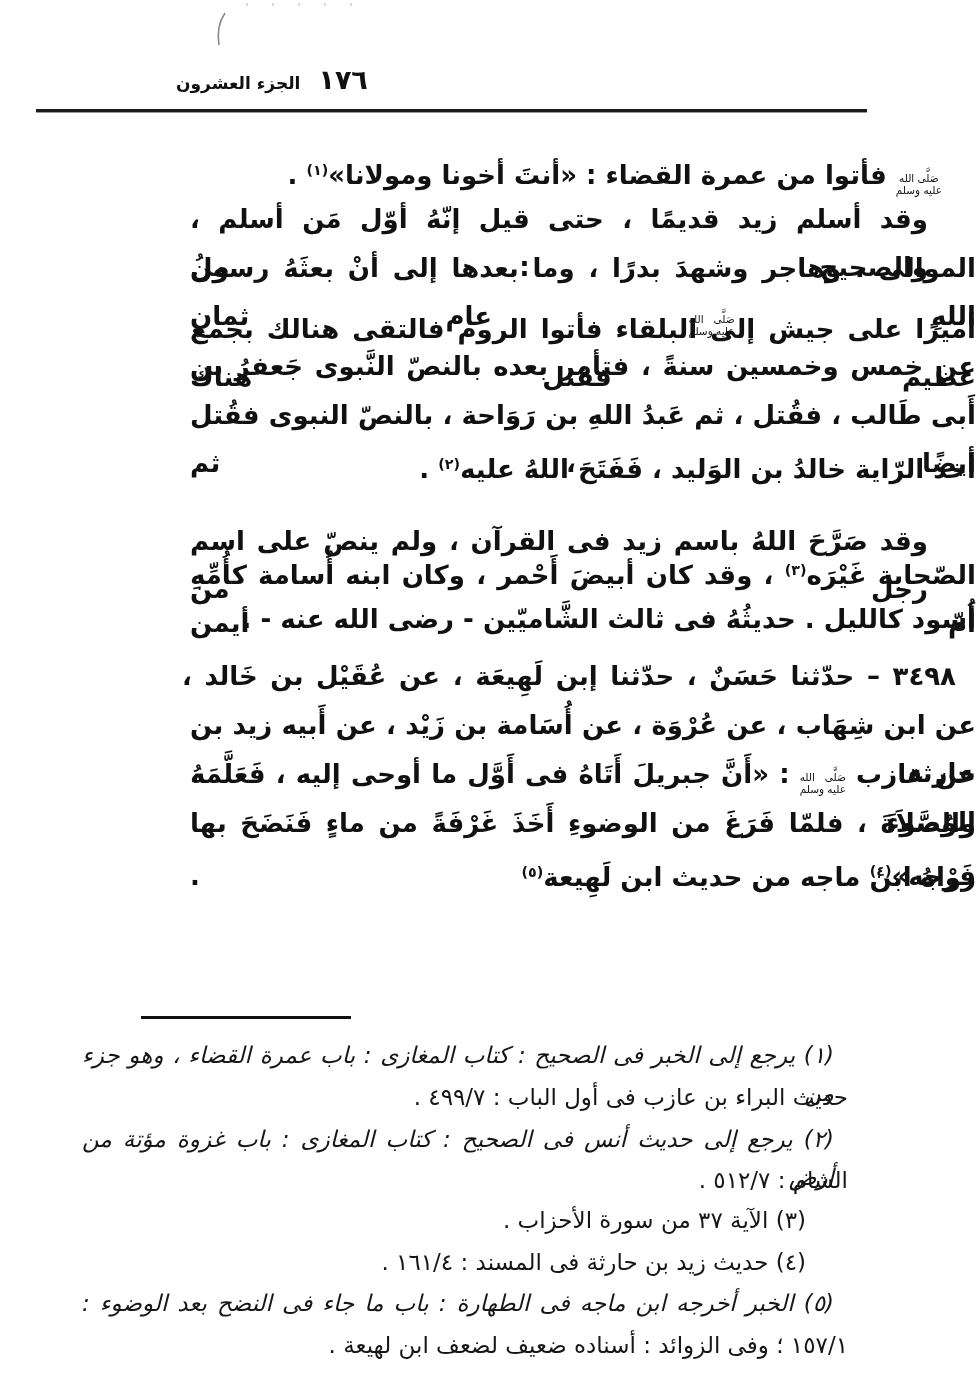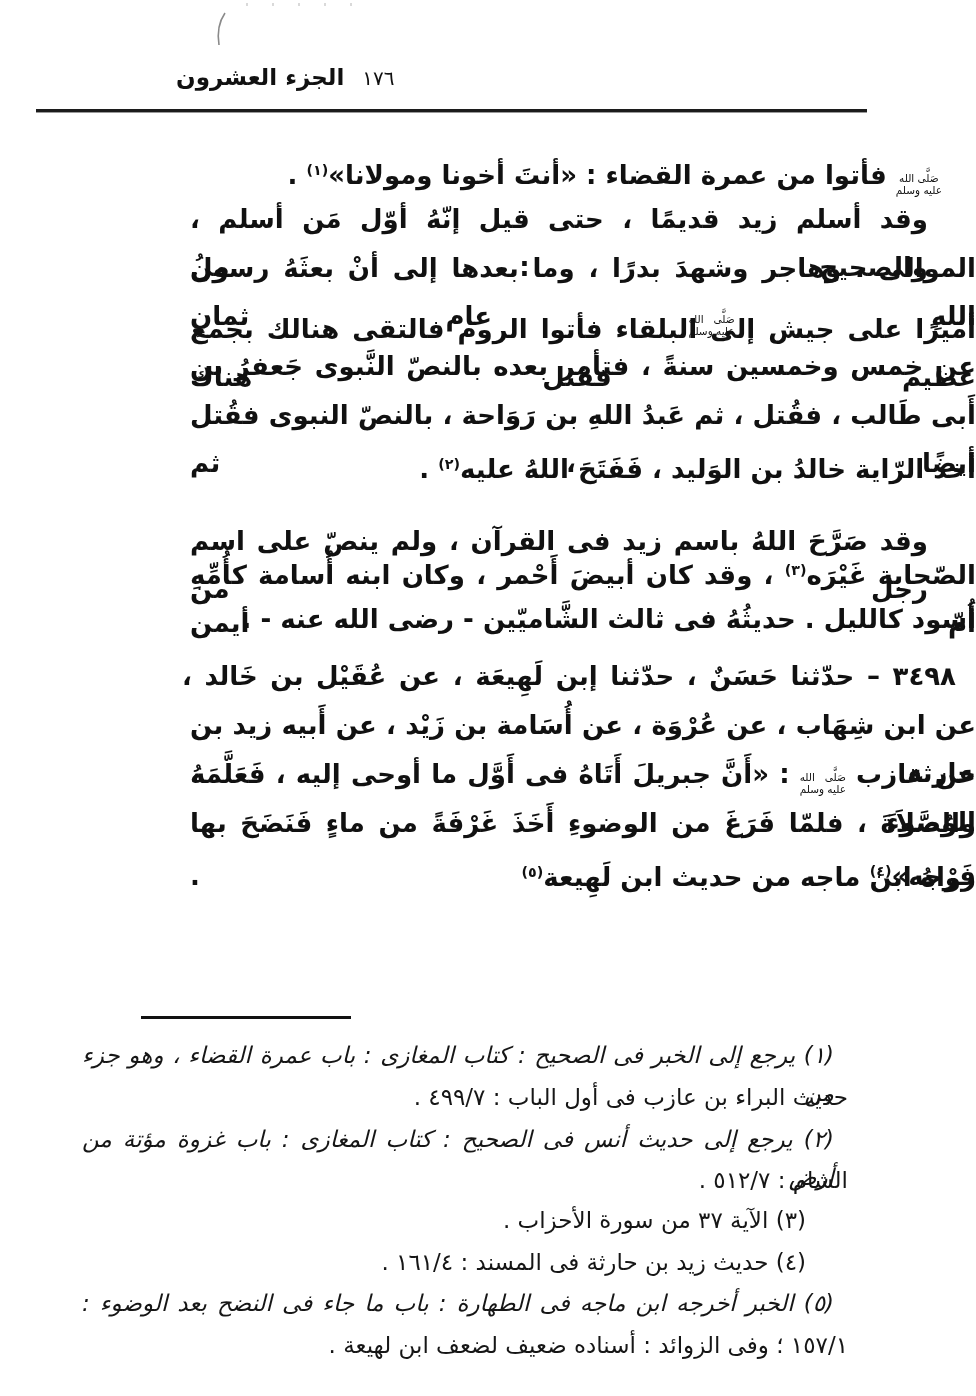--- a/index.html
+++ b/index.html
@@ -12,22 +12,22 @@
     overflow:hidden;
     margin:0 auto;
     direction:rtl;
   }
   
   .running-head{
     position:absolute;top:64px;left:176px; 
     display:flex;flex-direction:row;align-items:baseline;gap:18px;
     direction:rtl;white-space:nowrap;
   }
-  .page-number{font-size:20px;font-weight:normal;letter-spacing:1px;}
-  .part-title{font-size:23px;font-weight:bold;}
+  .page-number{font-size:27px;font-weight:bold;letter-spacing:1px;}
+  .part-title{font-size:17px;font-weight:bold;}
   .head-rule{
     position:absolute;top:109px;left:36px;width:831px;height:3px;
     background:#1c1c1c;box-shadow:0 1px 0 #9a9a9a;
   }
   
   .artifact{position:absolute;top:12px;left:213px;width:14px;height:34px;}
   .dots{position:absolute;top:3px;left:232px;width:120px;height:6px;
         background:repeating-linear-gradient(to left,#bbb 0 2px,transparent 2px 26px);
         opacity:.55;height:3px;}
   .bline{

